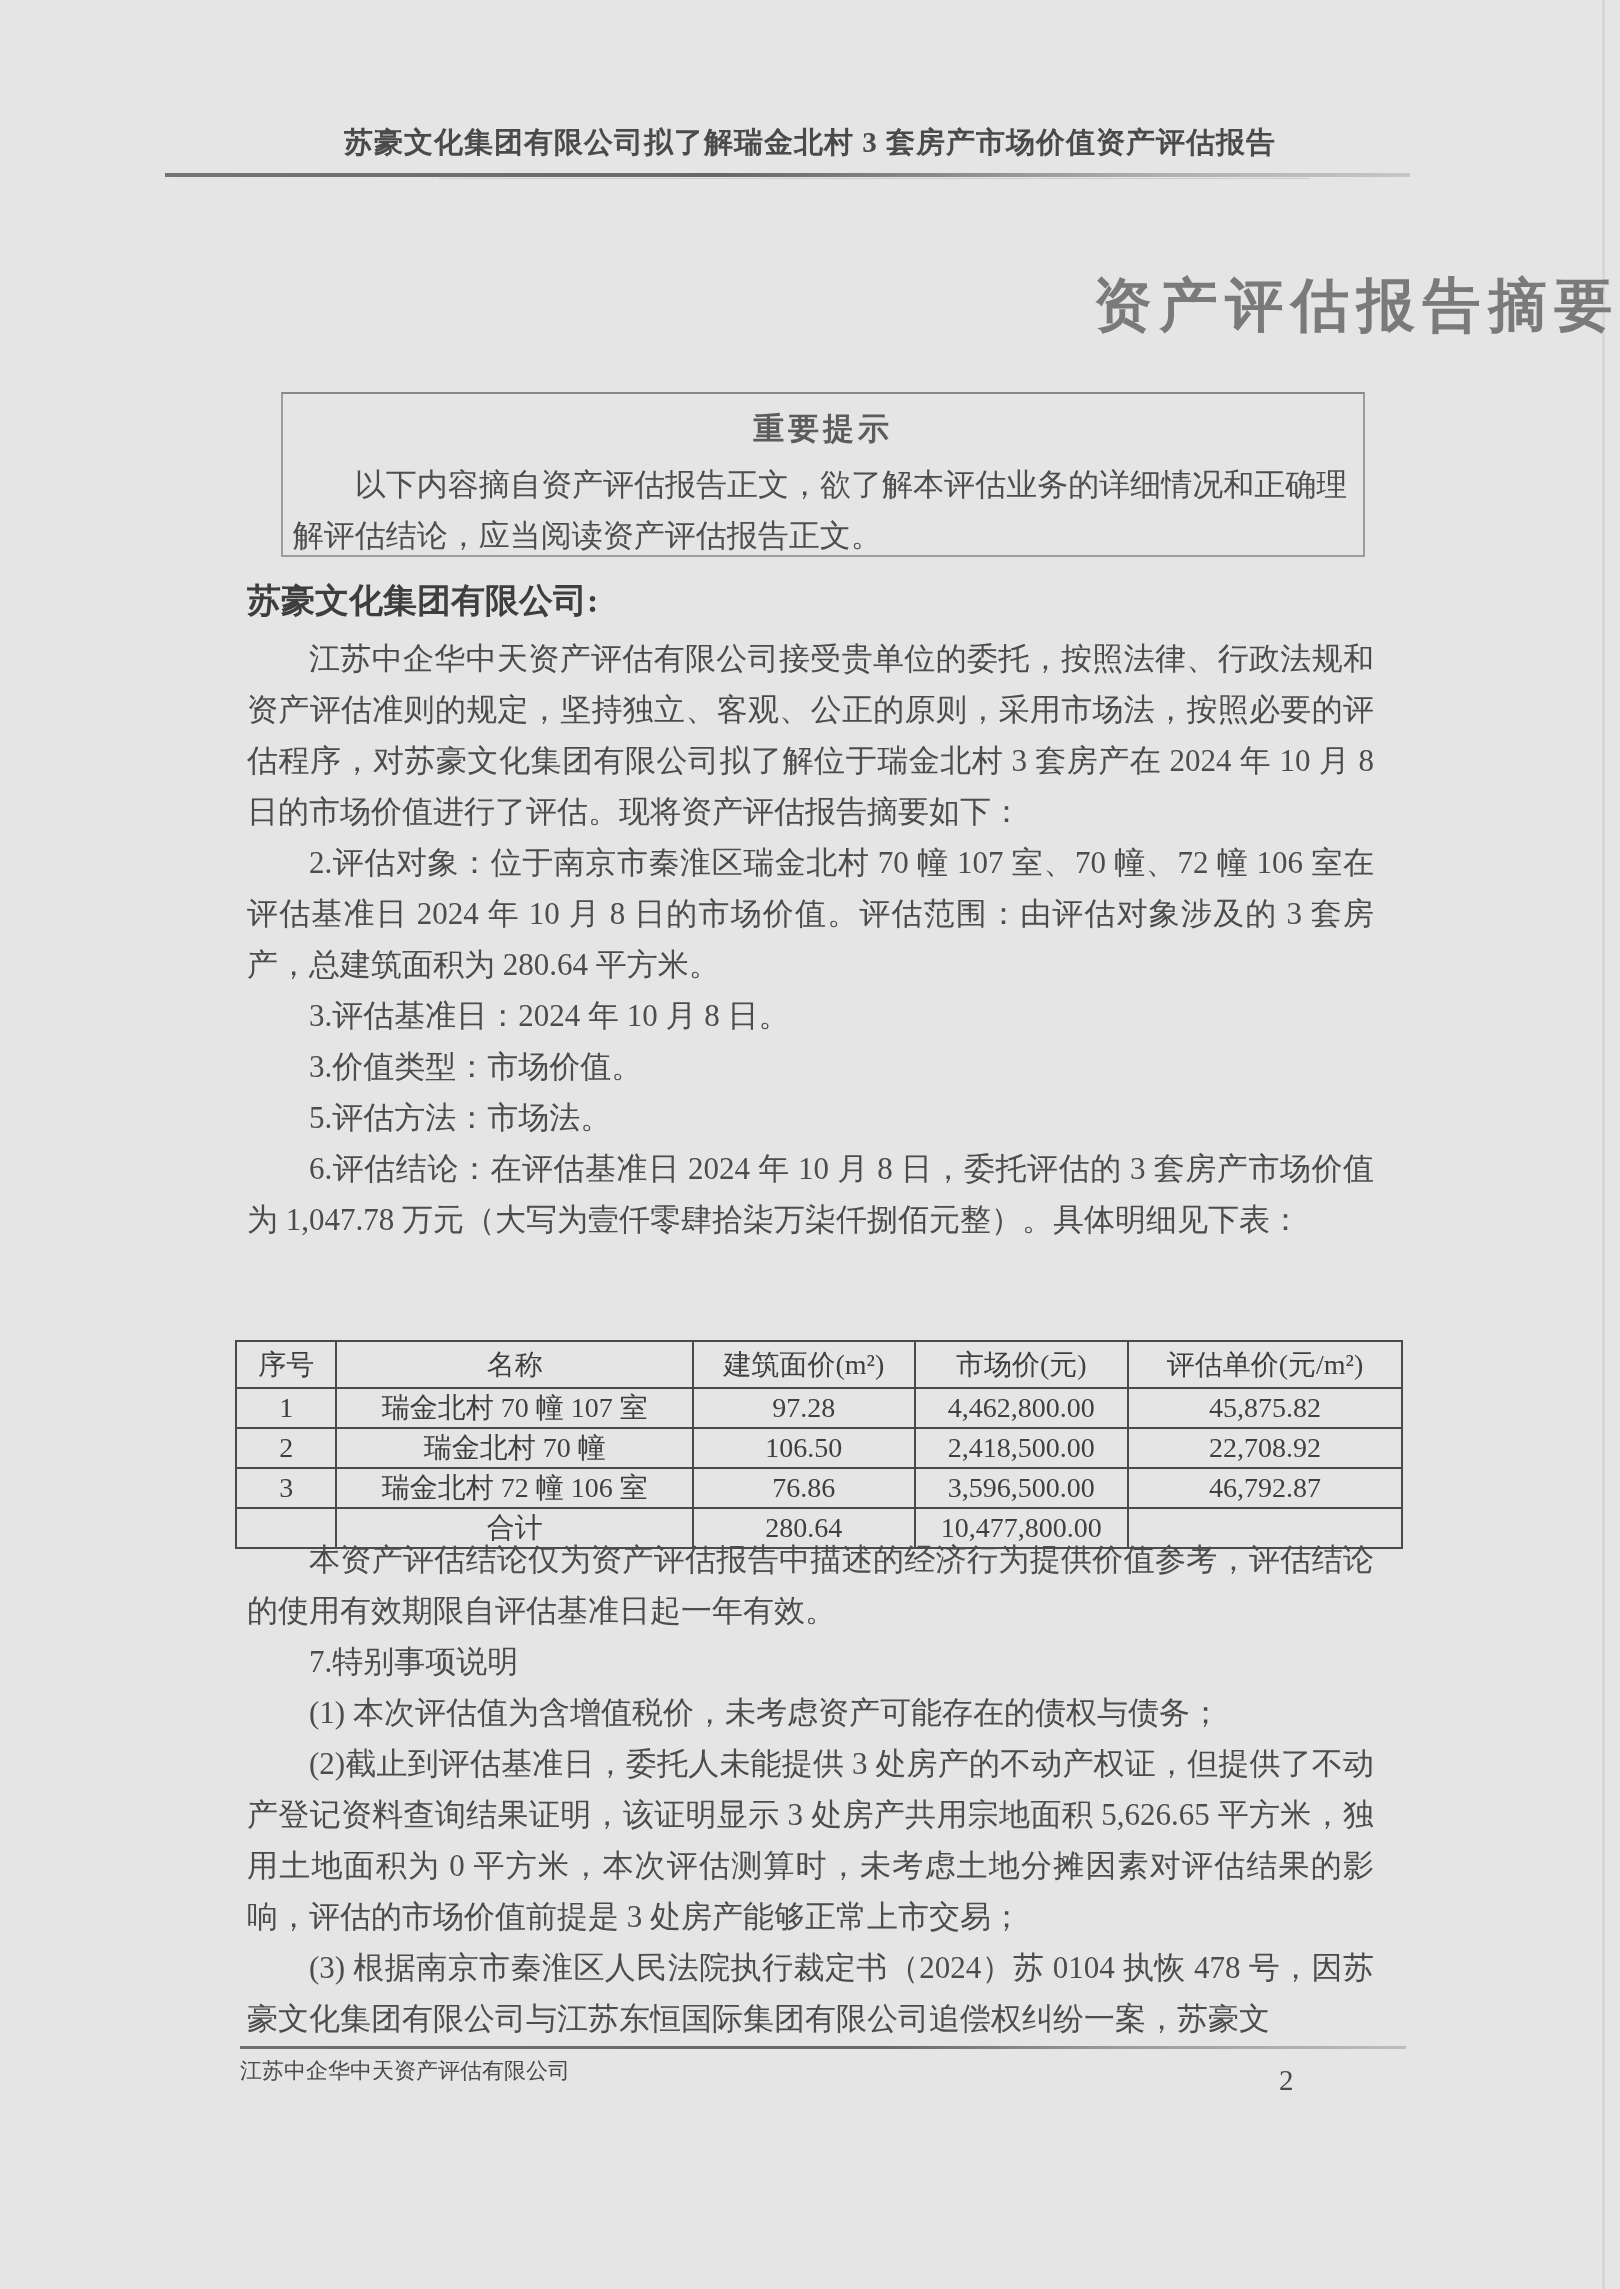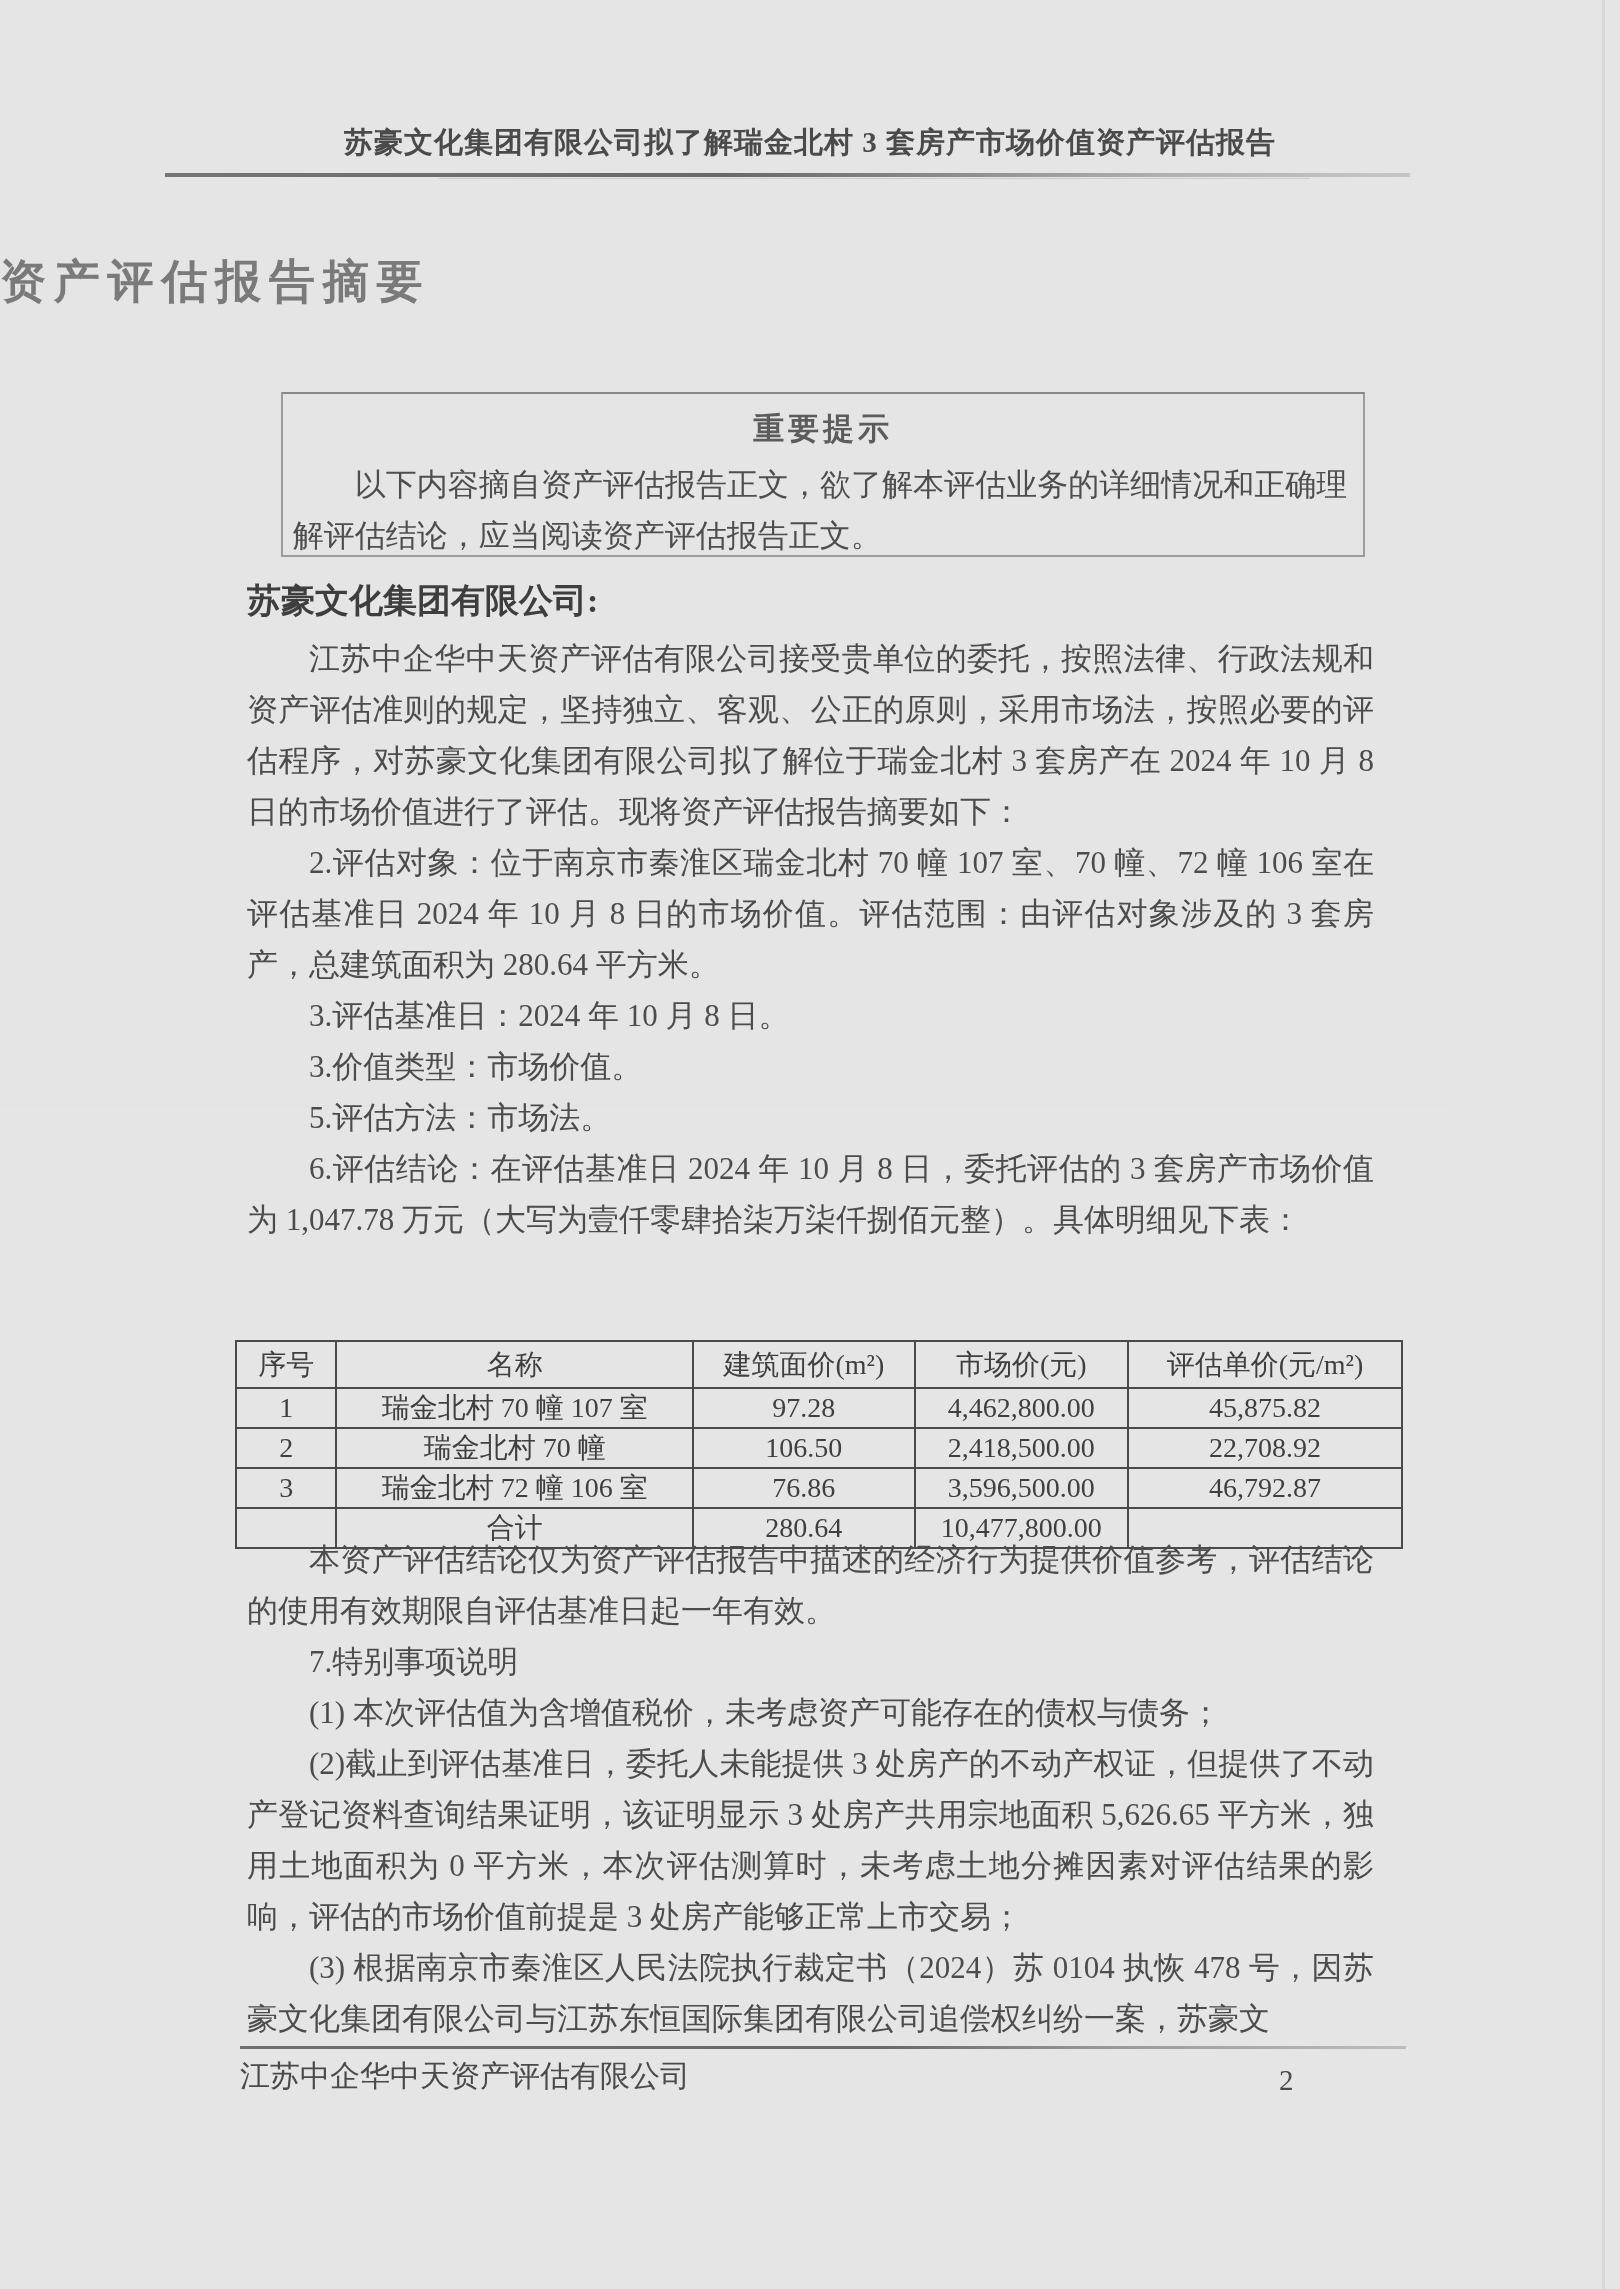--- a/index.html
+++ b/index.html
@@ -21,22 +21,22 @@
   .header-rule {
     position:absolute; top:173px; left:165px; width:1245px; height:3.9px;
     background:linear-gradient(90deg,#757575 0%,#686868 45%,#8a8a8a 62%,#b0b0b0 80%,#c6c6c6 100%);
   }
   .header-rule::after {
     content:""; position:absolute; top:4.9px; left:22%; width:70%; height:1px; background:#cccccc;
   }
 
   
   .doc-title {
-    position:absolute; top:251px; left:0; width:100%;
-    text-align:left; font-size:46px; font-weight:bold; color:#7a7a7a; letter-spacing:7.8px;
+    position:absolute; top:267px; left:0; width:100%;
+    text-align:right; font-size:58px; font-weight:bold; color:#7a7a7a; letter-spacing:7.8px;
   }
 
   
   .notice-box {
     position:absolute; left:281px; top:392px; width:1084px; height:165px;
     border:2px solid #9c9c9c; border-top-color:#888888; box-sizing:border-box;
   }
   .notice-title {
     margin:13.7px 0 0 0; text-align:center;
     font-size:31px; font-weight:bold; color:#5c5c5c; letter-spacing:3.9px;
@@ -62,21 +62,21 @@
     border:2px solid #4a4a4a; text-align:center; padding:0; overflow:hidden; white-space:nowrap;
   }
   .valuation-table th { height:45px; font-weight:normal; font-size:28px; }
   .valuation-table td { height:36px; }
 
   
   .footer-rule {
     position:absolute; top:2046px; left:240px; width:1166px; height:2.9px;
     background:linear-gradient(90deg,#6f6f6f 0%,#686868 55%,#9a9a9a 75%,#bdbdbd 100%);
   }
-  .footer-company { position:absolute; left:240px; top:2056px; font-size:30px; color:#4a4a4a; }
+  .footer-company { position:absolute; left:240px; top:2056px; font-size:22px; color:#4a4a4a; }
   .footer-page { position:absolute; left:1279px; top:2064px; font-size:29px; color:#4a4a4a; }
 </style>
 </head>
 <body>
 
 <div class="page">
 
   <div class="scan-line-h"></div>
   <div class="scan-line-v"></div>
 

